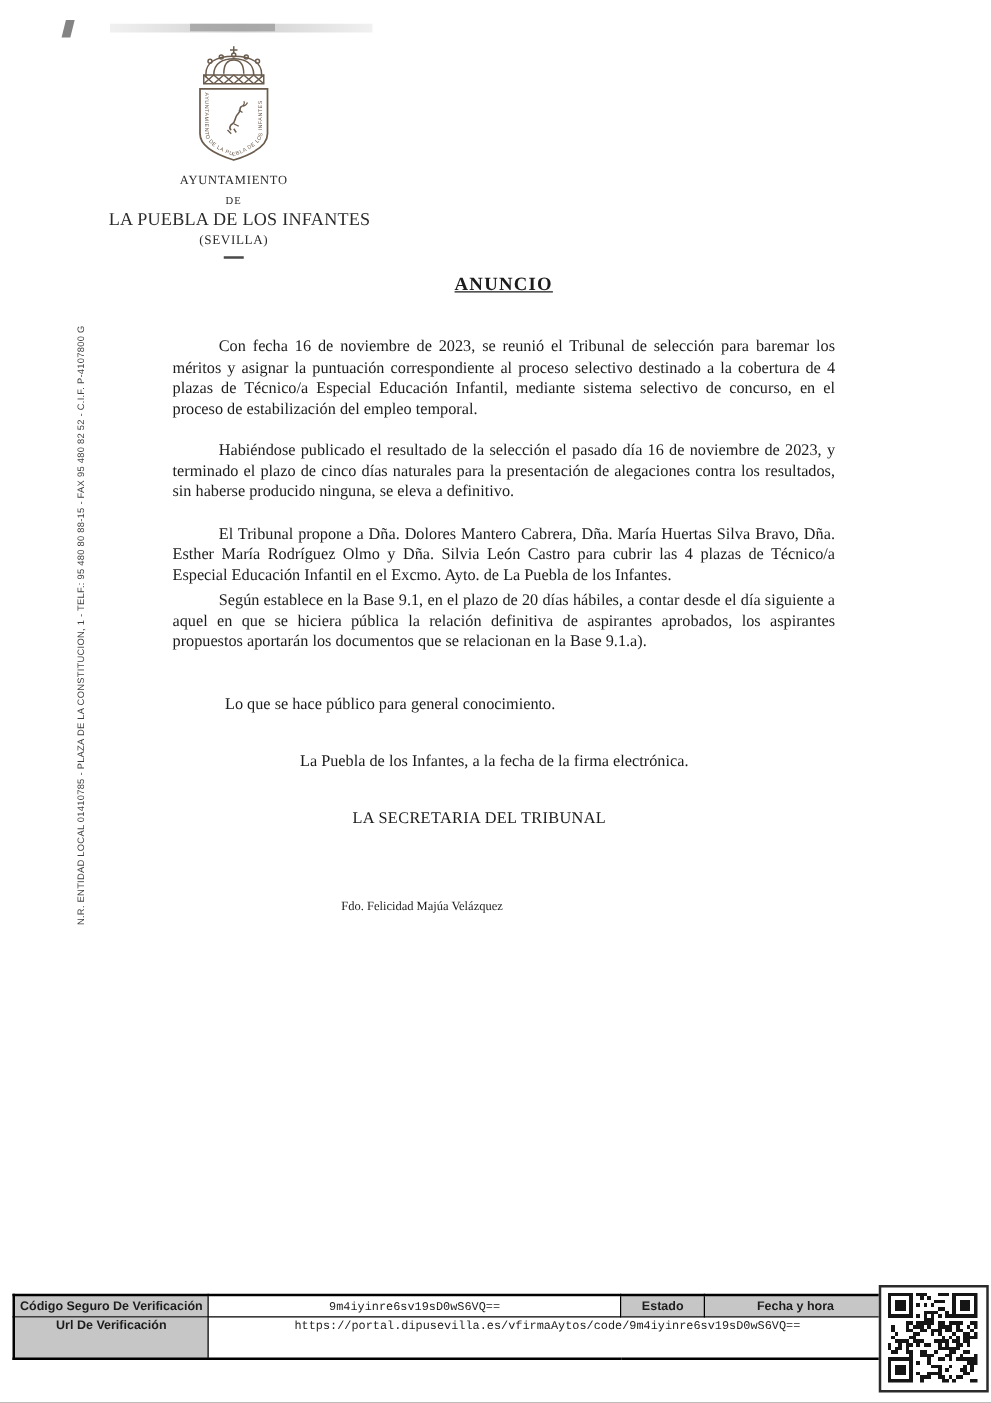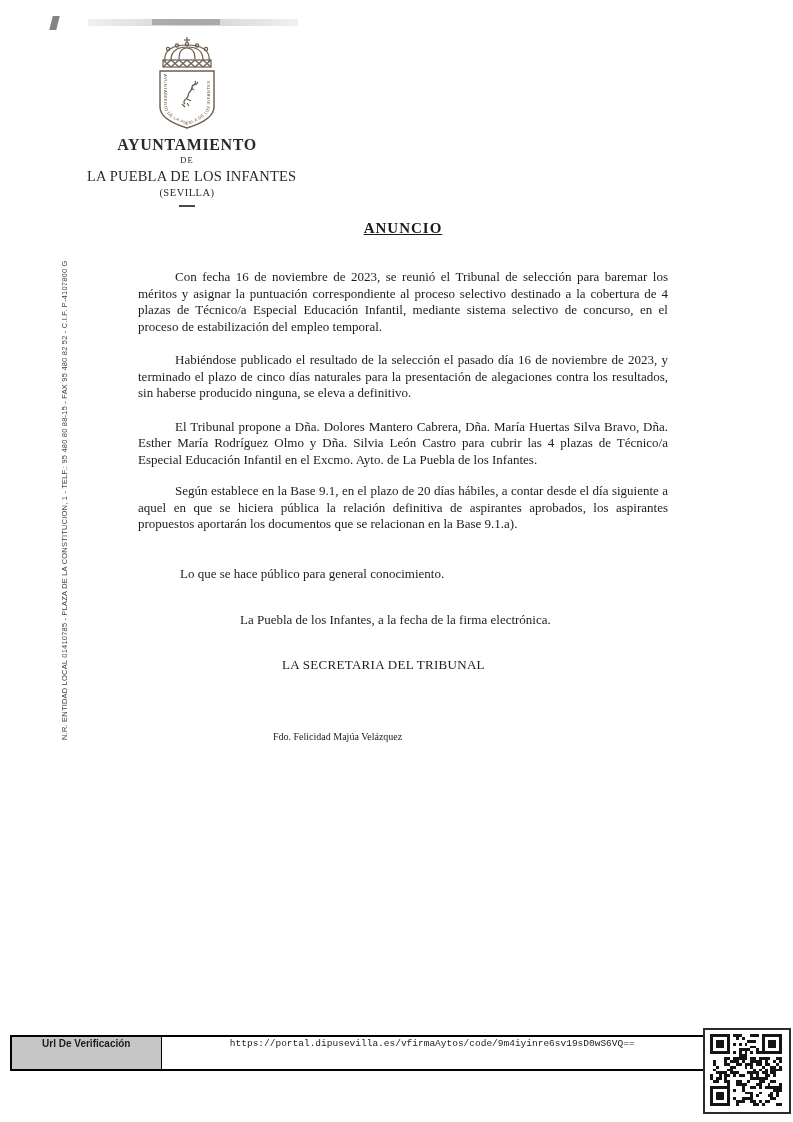--- a/index.html
+++ b/index.html
@@ -10,37 +10,37 @@
   }
   
   .smudge{position:absolute;left:88px;top:19px;width:210px;height:7px;
     background:linear-gradient(90deg,rgba(160,160,160,.15),rgba(150,150,150,.45),rgba(160,160,160,.15));}
   .smudge-dark{position:absolute;left:152px;top:19px;width:68px;height:6px;background:#9b9b9b;opacity:.75;}
   .corner-mark{position:absolute;left:51px;top:16px;width:7px;height:14px;background:#6e6e6e;
     transform:skewX(-14deg);opacity:.85;}
   
   .letterhead{position:absolute;left:87px;top:36px;width:200px;text-align:center;color:#2a2a2a;}
   .crest{display:block;margin:0 auto 6px auto;}
-  .org1{font-size:16px;letter-spacing:.6px;line-height:18px;font-weight:bold;}
+  .org1{font-size:10px;letter-spacing:.6px;line-height:18px;}
   .org2{font-size:8.5px;letter-spacing:1px;line-height:13px;}
   .org3{font-size:14.5px;letter-spacing:.2px;line-height:18px;white-space:nowrap;text-align:right;}
   .org4{font-size:10.5px;letter-spacing:.5px;line-height:15px;}
   .org-dash{width:16px;height:2px;background:#4a4a4a;margin:5px auto 0 auto;}
   
   .side-text{position:absolute;left:60px;top:740px;width:476px;
     transform:rotate(-90deg);transform-origin:0 0;
     font-family:"Liberation Sans", sans-serif;font-size:7.5px;letter-spacing:.2px;
     color:#3f3f3f;white-space:nowrap;}
   
   .doc-body{position:absolute;left:138px;top:220px;width:530px;}
   .doc-title{font-size:15px;font-weight:bold;text-decoration:underline;
     text-align:center;letter-spacing:1px;margin:0 0 32px 0;}
   .para{font-size:13px;line-height:16.5px;text-align:justify;text-indent:37px;
     margin:0 0 17px 0;}
-  .para.p3{margin-bottom:15px;}
+  .para.p3{margin-bottom:4px;}
   .para.p4{margin-bottom:0;}
   .line-public{font-size:13px;margin:33px 0 0 0;text-indent:42px;}
   .line-place{font-size:13px;margin:30px 0 0 0;padding-left:102px;}
   .line-role{font-size:13px;margin:29px 0 0 0;padding-left:144px;letter-spacing:.3px;}
   .line-signer{font-size:10px;margin:58px 0 0 0;padding-left:135px;}
   b{font-weight:normal;}
   
   .vtable{position:absolute;left:10px;top:1035px;border-collapse:collapse;
     font-family:"Liberation Sans", sans-serif;table-layout:fixed;}
   .vtable{border:2px solid #000;}
@@ -130,20 +130,26 @@
   </main>
 
   <table class="vtable">
     <colgroup>
       <col style="width:150px">
         <col style="width:330px">
         <col style="width:67px">
         <col style="width:146px">
     </colgroup>
     <tbody>
+      <tr>
+        <td class="lbl">Código Seguro De Verificación</td>
+        <td class="mono">9m4iyinre6sv19sD0wS6VQ==</td>
+        <td class="lbl">Estado</td>
+        <td class="lbl">Fecha y hora</td>
+      </tr>
       <tr class="url-row">
         <td class="lbl">Url De Verificación</td>
         <td class="mono" colspan="3">https://portal.dipusevilla.es/vfirmaAytos/code/9m4iyinre6sv19sD0wS6VQ==</td>
       </tr>
     </tbody>
   </table>
 
   <div class="qr-box">
     <svg id="qr-svg" width="72" height="72" viewBox="0 0 25 25" shape-rendering="crispEdges">
         <rect x="0" y="0" width="1" height="1" fill="#151515"></rect>

